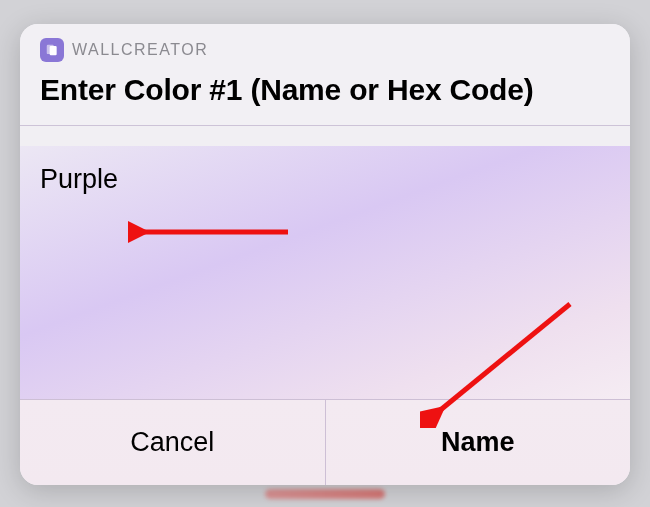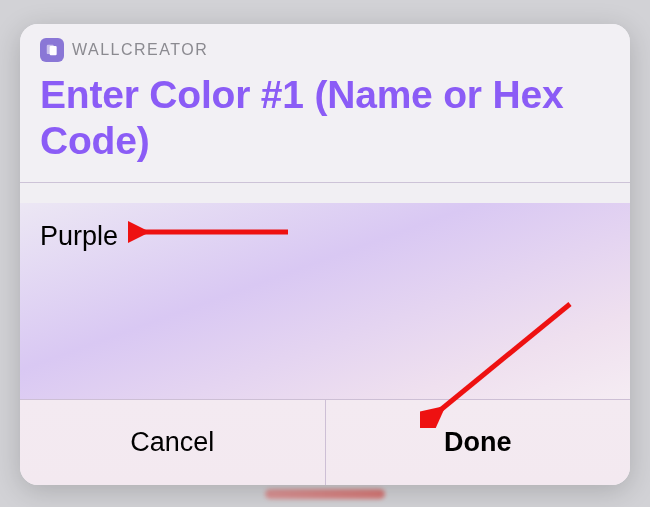--- a/index.html
+++ b/index.html
@@ -74,23 +74,23 @@
       height: 14px;
       fill: #fff;
     }
     .app-name {
       font-size: 16px;
       letter-spacing: 1.5px;
       color: #8b8a90;
       font-weight: 400;
     }
     .prompt-title {
-      font-size: 39px;
+      font-size: 30px;
       font-weight: 600;
-      color: #8b5cf6;
+      color: #000000;
       line-height: 1.18;
       letter-spacing: -0.2px;
     }
     .input-area {
       flex: 1;
       padding: 18px 20px;
       background: linear-gradient(160deg, #ece7f4 0%, #d9c8f3 40%, #efe0ef 80%, #f5ecf3 100%);
       position: relative;
       margin-top: 20px;
     }
@@ -153,21 +153,21 @@
     </div>
     <div class="prompt-title">Enter Color #1 (Name or Hex Code)</div>
   </div>
 
   <div class="input-area">
     <input class="input-field" type="text" value="Purple" style="">
   </div>
 
   <div class="button-row">
     <button class="dialog-btn">Cancel</button>
-    <button class="dialog-btn primary">Done</button>
+    <button class="dialog-btn primary">Name</button>
   </div>
 
 </div>
 
 <div class="arrow" style="top:218px; left:128px;">
   <svg width="170" height="28">
     <defs>
       <marker id="ah1" markerWidth="12" markerHeight="12" refX="2" refY="6" orient="auto">
         <path d="M12,0 L0,6 L12,12 Z" fill="#e11"></path>
       </marker>

